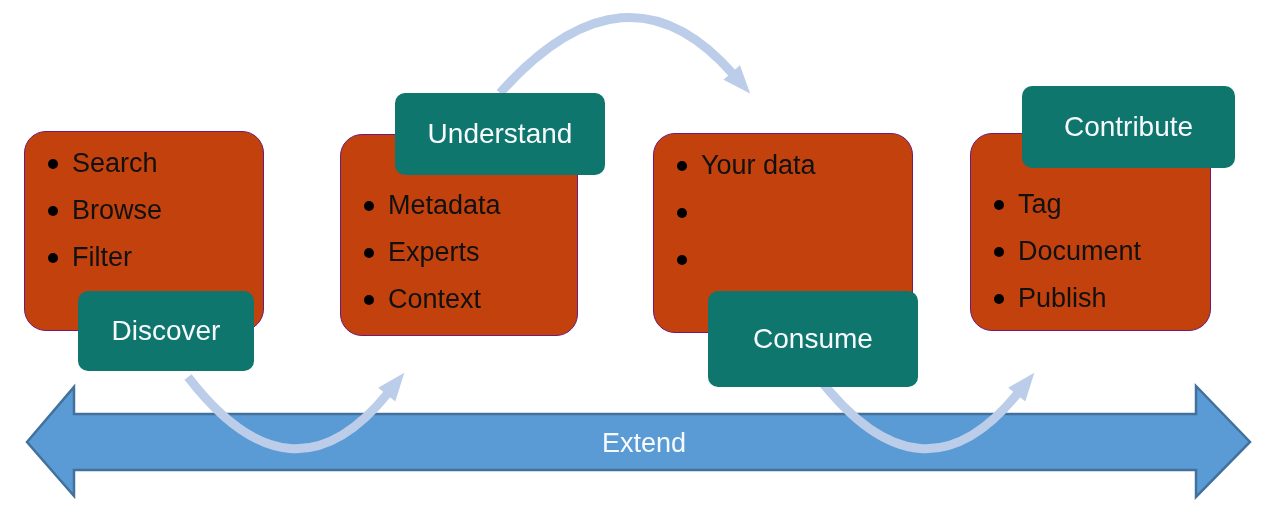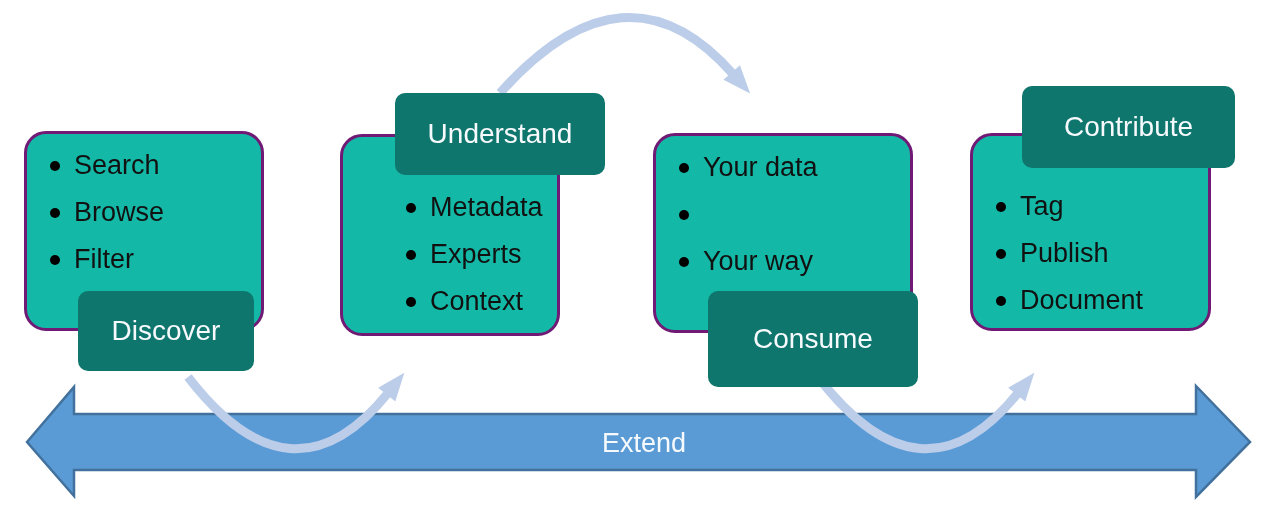--- a/index.html
+++ b/index.html
@@ -19,22 +19,22 @@
     position: absolute;
     left: 0;
     top: 0;
     width: 1270px;
     height: 515px;
     pointer-events: none;
   }
   .panel {
     position: absolute;
     box-sizing: border-box;
-    background: #14b8a6;
-    border: 3px solid #701a75;
+    background: #c2410c;
+    border: 1px solid #701a75;
     border-radius: 22px;
   }
   .panel ul {
     list-style: none;
     margin: 0;
     padding: 8px 0 0 23px;
   }
   .panel.label-top ul {
     padding-top: 47px;
   }
@@ -60,21 +60,21 @@
     align-items: center;
     justify-content: center;
     background: #0f766e;
     border-radius: 10px;
     color: #F7FAFD;
     font-size: 28px;
     white-space: nowrap;
   }
   
   #panel-discover   { left: 24px;  top: 131px; width: 240px; height: 200px; }
-  #panel-understand { left: 340px; top: 134px; width: 220px; height: 202px; padding-left: 40px; }
+  #panel-understand { left: 340px; top: 134px; width: 238px; height: 202px; }
   #panel-consume    { left: 653px; top: 133px; width: 260px; height: 200px; }
   #panel-contribute { left: 970px; top: 133px; width: 241px; height: 198px; }
   
   #label-discover   { left: 78px;   top: 291px; width: 176px; height: 80px; }
   #label-understand { left: 395px;  top: 93px;  width: 210px; height: 82px; }
   #label-consume    { left: 708px;  top: 291px; width: 210px; height: 96px; text-align: right; }
   #label-contribute { left: 1022px; top: 86px;  width: 213px; height: 82px; }
 </style>
 </head>
 <body>
@@ -134,38 +134,37 @@
     <ul>
       <li>
           <span class="bullet-dot"></span>
           <span>Your data</span>
         </li>
       <li>
           <span class="bullet-dot"></span>
         </li>
       <li>
           <span class="bullet-dot"></span>
-          <span>Your way</span>
         </li>
     </ul>
   </div>
 
   <div class="panel label-top" id="panel-contribute">
     <ul>
       <li>
           <span class="bullet-dot"></span>
           <span>Tag</span>
         </li>
       <li>
           <span class="bullet-dot"></span>
-          <span>Publish</span>
+          <span>Document</span>
         </li>
       <li>
           <span class="bullet-dot"></span>
-          <span>Document</span>
+          <span>Publish</span>
         </li>
     </ul>
   </div>
 
   <div class="stage-label" id="label-discover">Discover</div>
   <div class="stage-label" id="label-understand">Understand</div>
   <div class="stage-label" id="label-consume">Consume</div>
   <div class="stage-label" id="label-contribute">Contribute</div>
 
 </div>

